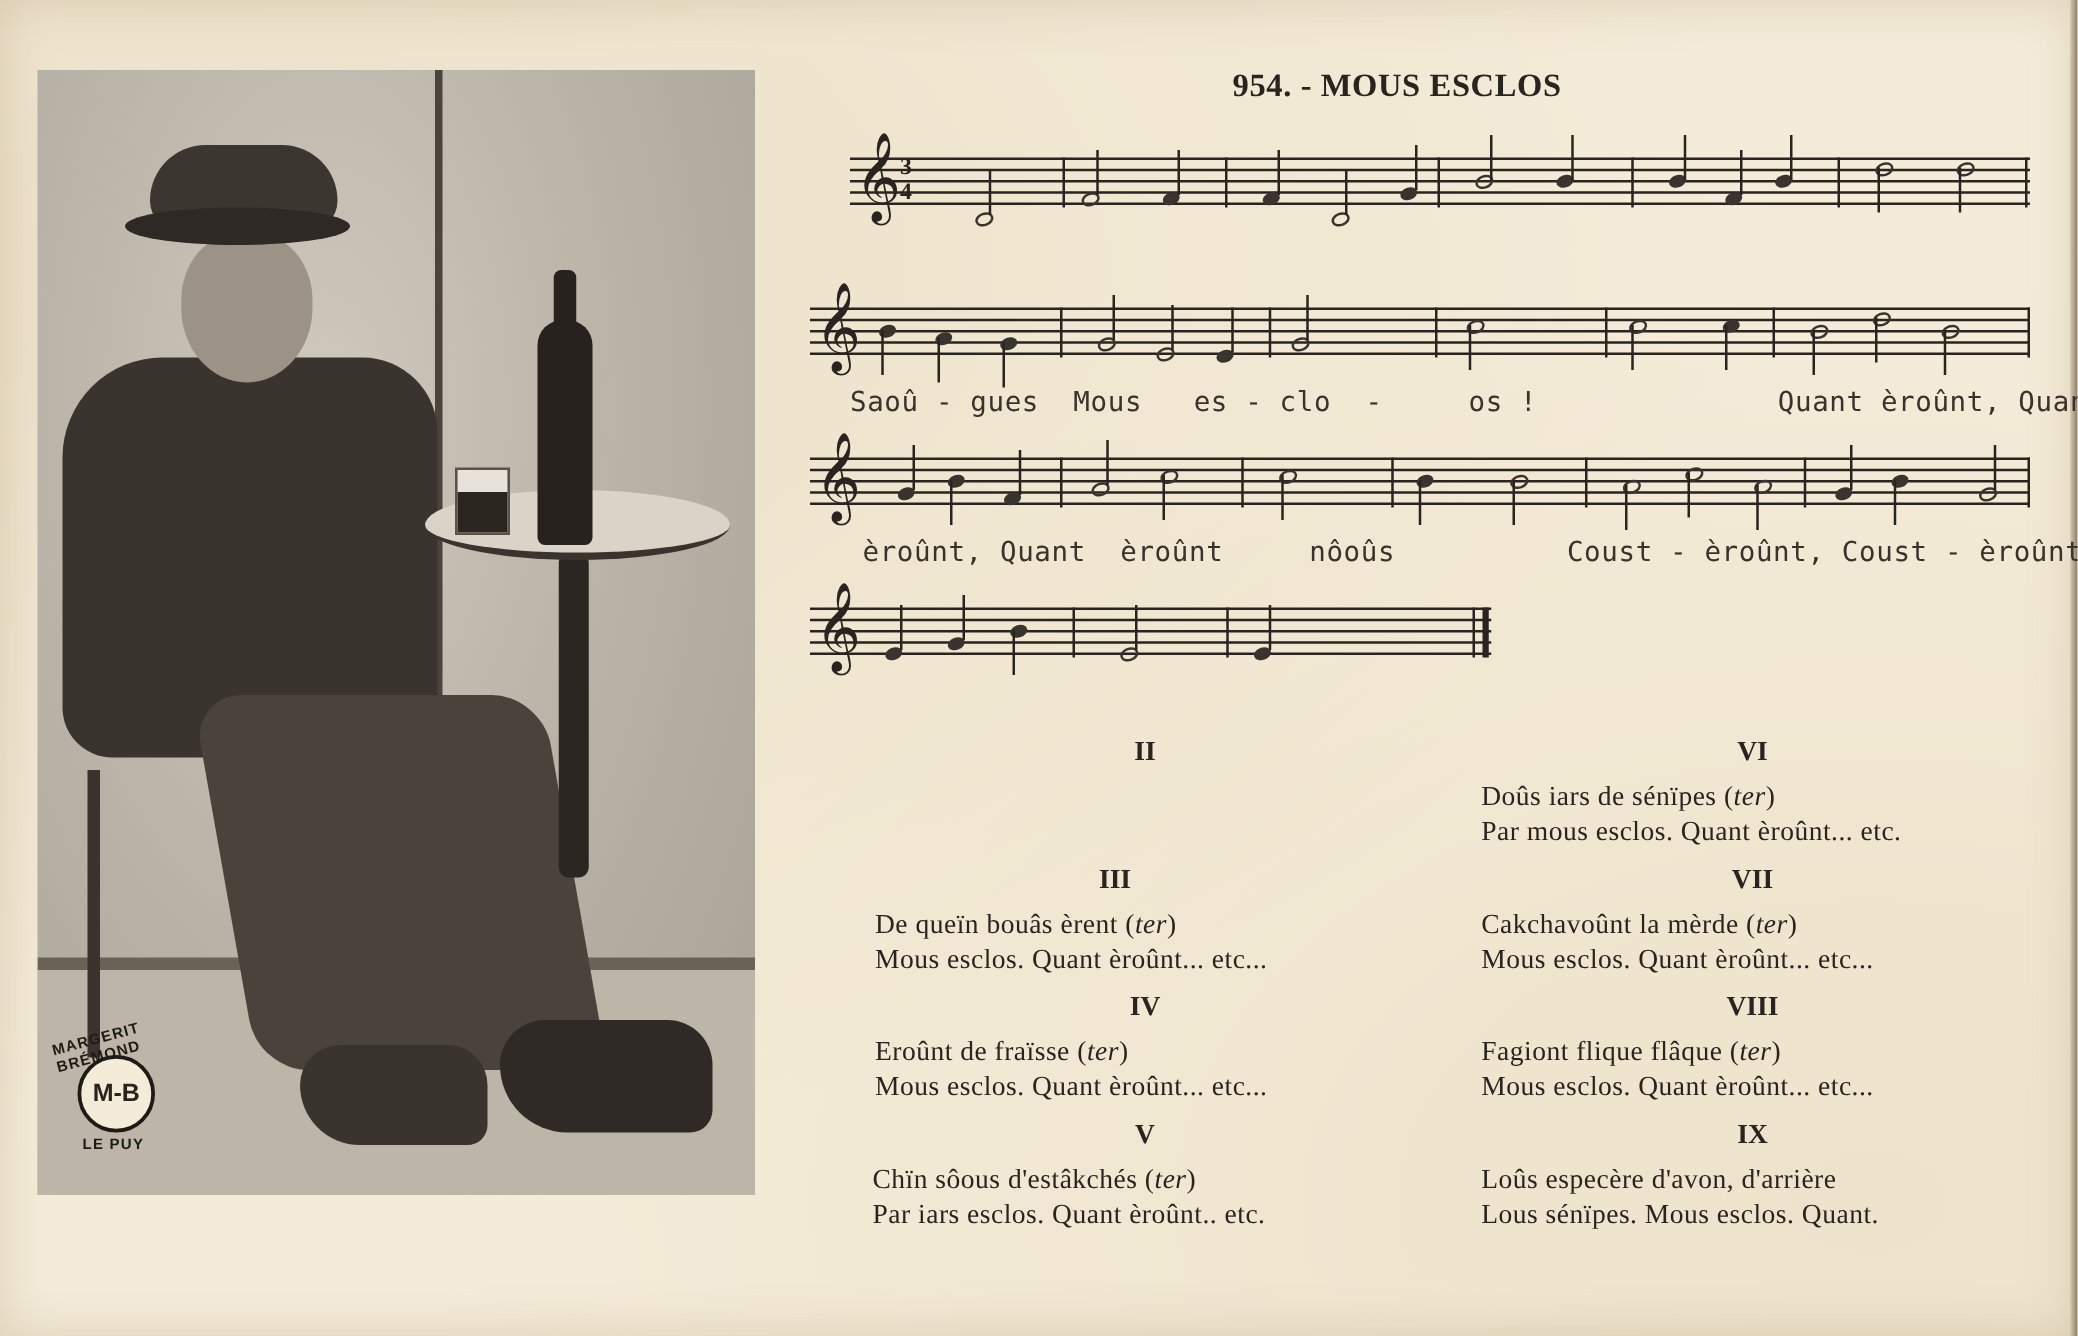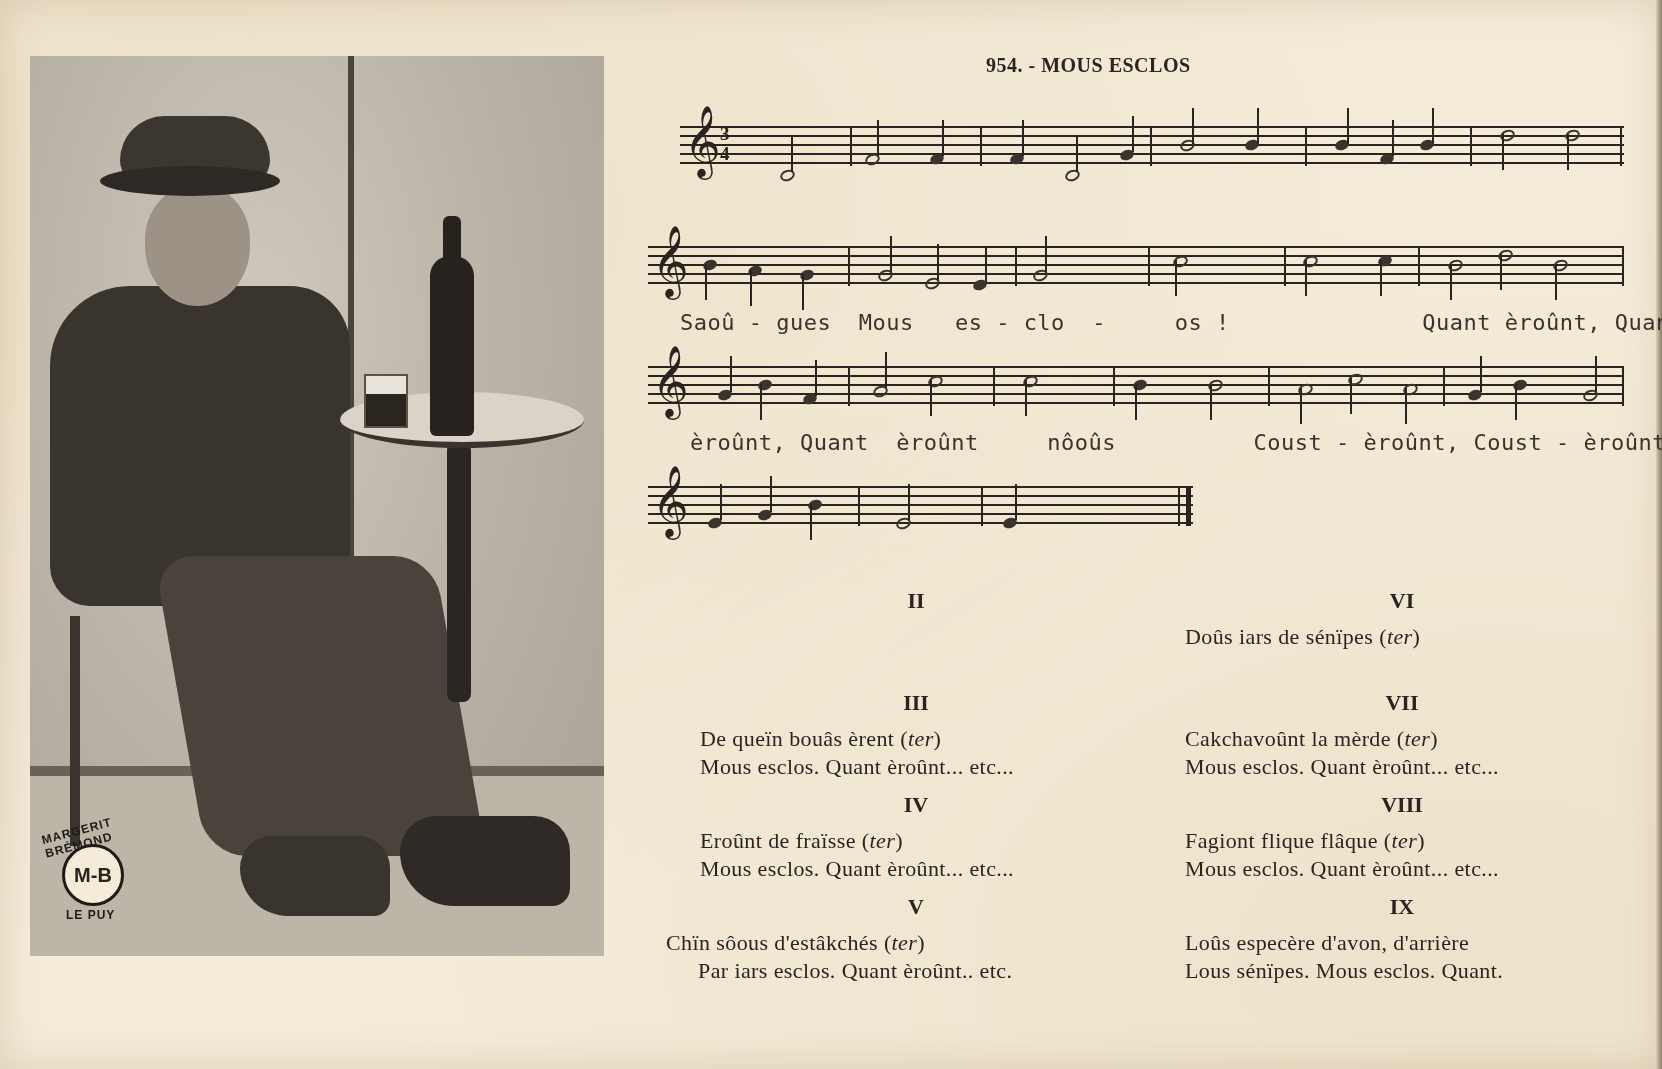--- a/index.html
+++ b/index.html
@@ -102,21 +102,21 @@
       display:flex; align-items:center; justify-content:center;
       font-family:"Liberation Sans", sans-serif; font-weight:bold; font-size:20px;
       background:#f4ecd9;
     }
     .stamp-text {
       position:absolute; font-family:"Liberation Sans", sans-serif; font-weight:bold;
       font-size:12px; color:#1e1a16; letter-spacing:1px;
     }
     
     .title {
-      position:absolute; left:986px; top:54px; font-size:20px; font-weight:bold;
+      position:absolute; left:986px; top:54px; font-size:26px; font-weight:bold;
       letter-spacing:0.5px; color:#2a2420;text-align:center;
     }
     
     .staff {
       position:absolute; height:40px;
     }
     .staff .line {
       position:absolute; left:0; right:0; height:2px; background:#2a2420;
     }
     .staff .bar {
@@ -337,34 +337,35 @@
     <div class="note" style="left:160px; top:14px"></div>
       <div class="stem" style="left:162px; top:18px"></div>
     <div class="note open" style="left:248px; top:32px"></div>
       <div class="stem" style="left:260px; top:-2px"></div>
     <div class="note" style="left:355px; top:32px"></div>
       <div class="stem" style="left:367px; top:-2px"></div>
   </div>
 
   <div class="verse-num" style="left:856px; top:588px;">II</div>
 
-  <div class="verse-num" style="left:856px; top:690px;">III</div>
+  <div class="verse-num" style="left:832px; top:690px;">III</div>
   <div class="verse-line" style="left:700px; top:726px;"><span>De queïn bouâs èrent </span>(<i>ter</i>)</div>
   <div class="verse-line" style="left:700px; top:754px;">Mous esclos. Quant èroûnt... etc...</div>
 
   <div class="verse-num" style="left:856px; top:792px;">IV</div>
   <div class="verse-line" style="left:700px; top:828px;"><span>Eroûnt de fraïsse </span>(<i>ter</i>)</div>
   <div class="verse-line" style="left:700px; top:856px;">Mous esclos. Quant èroûnt... etc...</div>
 
   <div class="verse-num" style="left:856px; top:894px;">V</div>
-  <div class="verse-line" style="left:666px; top:930px;"><span>Chïn sôous d'estâkchés </span>(<i>ter</i>)</div>
+  <div class="verse-line" style="left:698px; top:930px;"><span>Chïn sôous d'estâkchés </span>(<i>ter</i>)</div>
   <div class="verse-line" style="left:698px; top:958px;">Par iars esclos. Quant èroûnt.. etc.</div>
 
   <div class="verse-num" style="left:1342px; top:588px;">VI</div>
   <div class="verse-line" style="left:1185px; top:624px;"><span>Doûs iars de sénïpes </span>(<i>ter</i>)</div>
+  <div class="verse-line" style="left:1185px; top:652px;">Par mous esclos. Quant èroûnt... etc.</div>
 
   <div class="verse-num" style="left:1342px; top:690px;">VII</div>
   <div class="verse-line" style="left:1185px; top:726px;"><span>Cakchavoûnt la mèrde </span>(<i>ter</i>)</div>
   <div class="verse-line" style="left:1185px; top:754px;">Mous esclos. Quant èroûnt... etc...</div>
 
   <div class="verse-num" style="left:1342px; top:792px;">VIII</div>
   <div class="verse-line" style="left:1185px; top:828px;"><span>Fagiont flique flâque </span>(<i>ter</i>)</div>
   <div class="verse-line" style="left:1185px; top:856px;">Mous esclos. Quant èroûnt... etc...</div>
 
   <div class="verse-num" style="left:1342px; top:894px;">IX</div>

